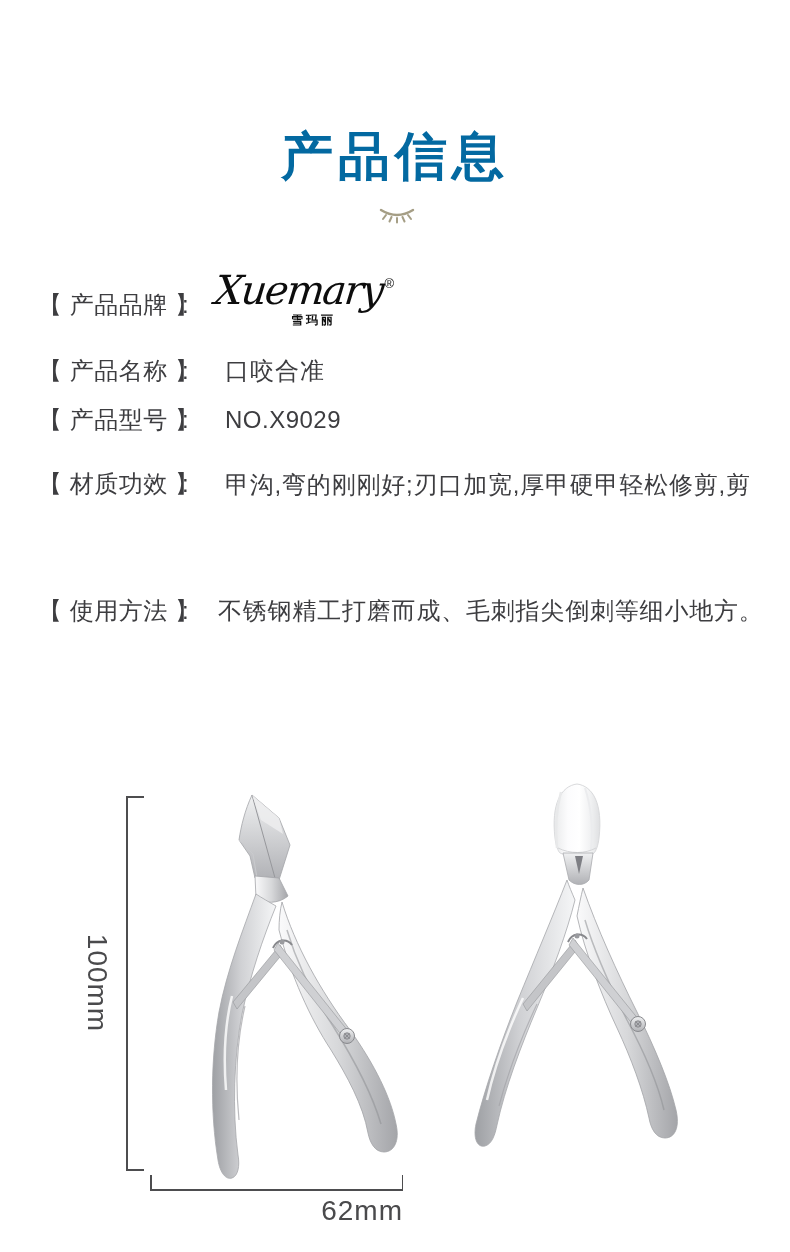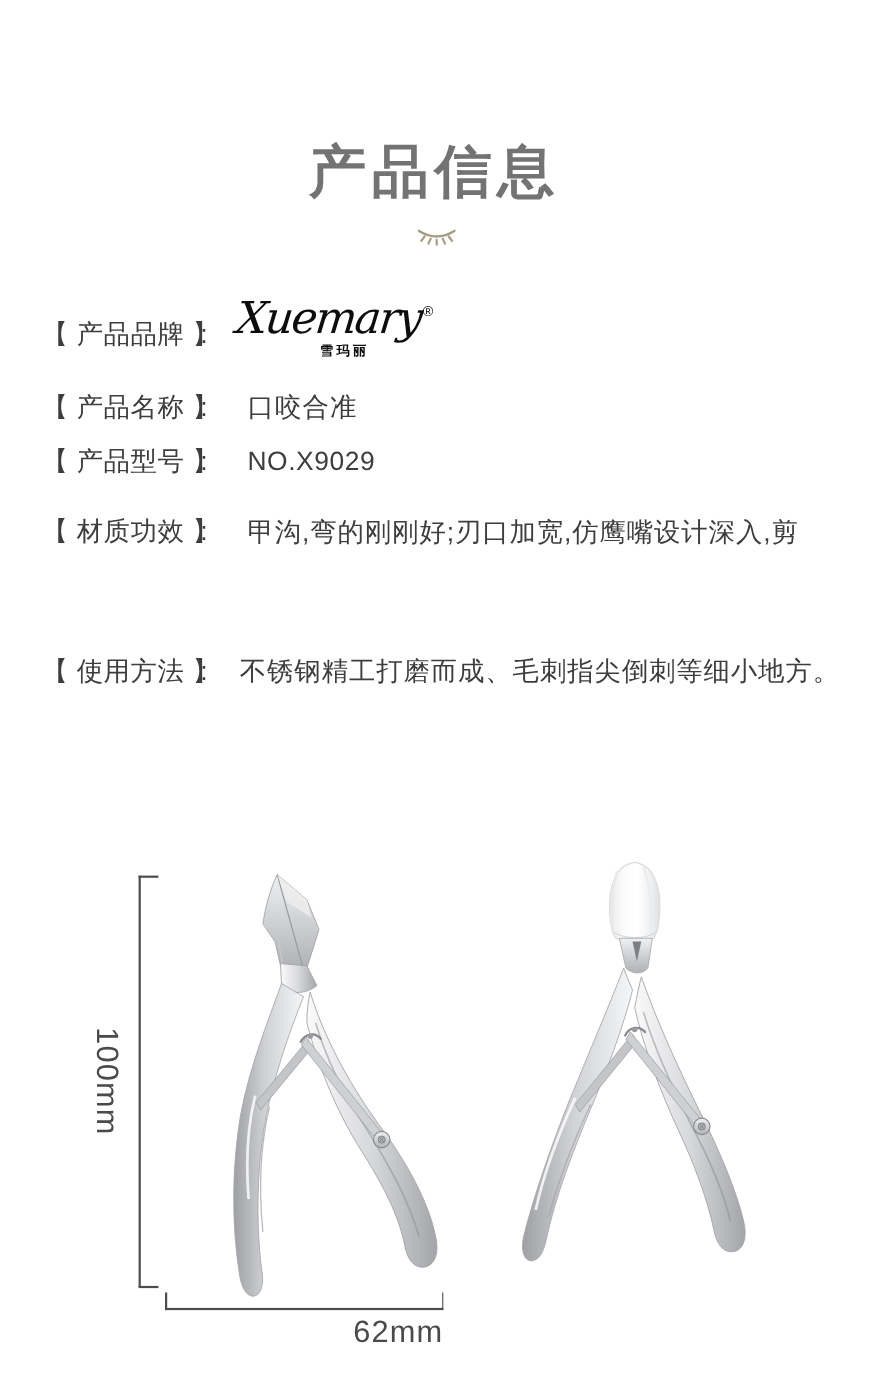--- a/index.html
+++ b/index.html
@@ -1,19 +1,19 @@
 <!DOCTYPE html>
 <html><head>
 <meta charset="utf-8">
 <style>
   html,body{margin:0;padding:0;background:#ffffff;}
   .page{position:relative;width:790px;height:1252px;background:#ffffff;overflow:hidden;
         font-family:"Liberation Sans","DejaVu Sans",sans-serif;color:#3d3d40;}
   .title{position:absolute;left:0;top:122px;width:790px;text-align:center;
-         font-size:52px;font-weight:700;letter-spacing:5px;color:#737373;}
+         font-size:52px;font-weight:700;letter-spacing:5px;color:#0369a1;}
   .lash{position:absolute;left:377px;top:205px;}
   .row{position:absolute;left:38px;font-size:24px;line-height:28px;color:#3d3d40;white-space:nowrap;}
   .lbl{display:inline-block;width:142px;letter-spacing:0.5px;}
   .colon{display:inline-block;margin-left:2px;}
   .val{position:absolute;left:187px;top:0;white-space:nowrap;letter-spacing:1px;}
   .val.pad{letter-spacing:0.8px;}
   .tline{line-height:37.5px;}
   .nline{line-height:36.5px;}
   .logo{position:absolute;left:177px;top:-22px;width:180px;height:66px;color:#0d0d0d;}
   .logo-script{font-family:"DejaVu Serif","Liberation Serif",serif;font-style:italic;
@@ -56,21 +56,21 @@
   </div>
 
   <div class="row" style="top:406px">
     <span class="lbl">【 产品型号 】</span><span class="colon">:</span>
     <span class="val" style="letter-spacing:0.5px">NO.X9029</span>
   </div>
 
   <div class="row" style="top:466px">
     <span class="lbl" style="padding-top:4px">【 材质功效 】</span><span class="colon">:</span>
     <div class="val pad">
-      <div class="tline">甲沟,弯的刚刚好;刃口加宽,仿鹰嘴设计深入,剪</div>
+      <div class="tline">甲沟,弯的刚刚好;刃口加宽,厚甲硬甲轻松修剪,剪</div>
     </div>
   </div>
 
   <div class="row" style="top:597px">
     <span class="lbl">【 使用方法 】</span><span class="colon">:</span>
     <span class="val" style="left:180px;letter-spacing:0.8px">不锈钢精工打磨而成、毛刺指尖倒刺等细小地方。</span>
   </div>
 
 
   <div class="fig">

